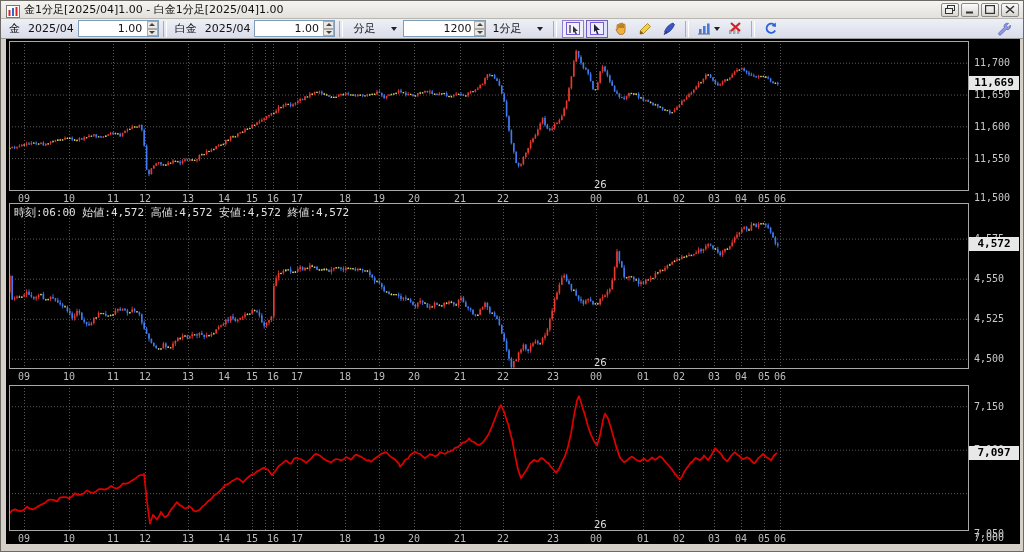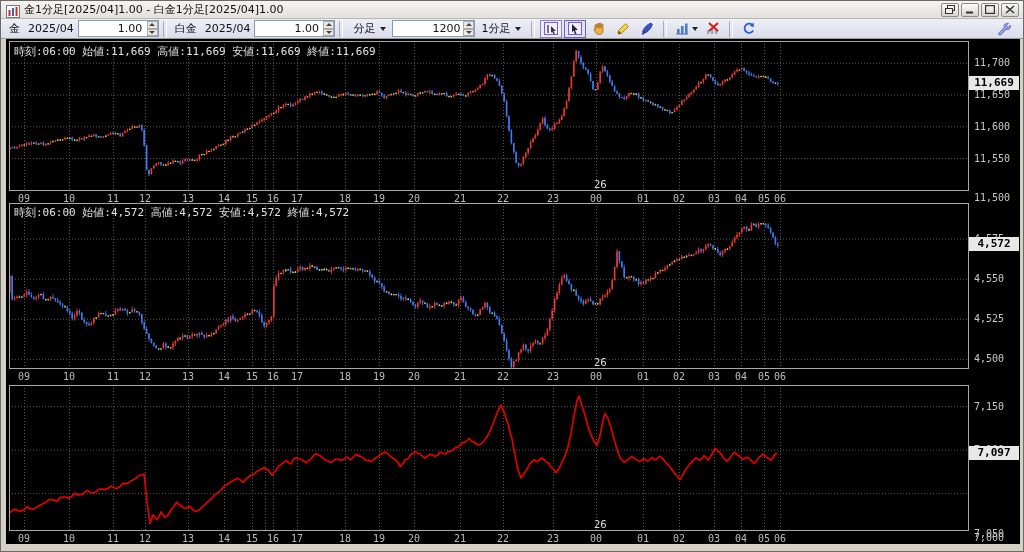--- a/index.html
+++ b/index.html
@@ -20,21 +20,21 @@
     background:linear-gradient(#eef0f7,#d9dde9);display:flex;align-items:center;
     font-size:11px;color:#111;border-bottom:1px solid #9a9a9a;box-sizing:border-box;}
   .tb-label{margin:0 4px;white-space:nowrap;}
   .spinbox{display:inline-flex;height:15px;border:1px solid #7f9db9;background:#fff;align-items:stretch;padding-left:36px;}
   .spin-value{padding:0 3px;font-size:11px;line-height:15px;min-width:26px;background:#fff;}
   .spin-btns{display:flex;flex-direction:column;width:11px;}
   .spin-up,.spin-dn{flex:1;background:#ece9e5;border:1px solid #aaa;display:flex;align-items:center;justify-content:center;padding:0;}
   .tri-up{width:0;height:0;border-left:3px solid transparent;border-right:3px solid transparent;border-bottom:3px solid #444;}
   .tri-dn{width:0;height:0;border-left:3px solid transparent;border-right:3px solid transparent;border-top:3px solid #444;}
   .tb-sep{width:2px;height:16px;margin:0 4px;border-left:1px solid #aab;border-right:1px solid #fff;}
-  .tb-drop{display:inline-flex;align-items:center;gap:5px;margin:10px 3px;padding:1px 3px;}
+  .tb-drop{display:inline-flex;align-items:center;gap:16px;margin:10px 3px;padding:1px 3px;}
   .dd-arrow{width:0;height:0;border-left:3px solid transparent;border-right:3px solid transparent;border-top:4px solid #222;}
   .iconbtn{width:22px;height:18px;padding:0;margin:0 1px;background:transparent;border:1px solid transparent;
     display:flex;align-items:center;justify-content:center;}
   .iconbtn.boxed{border:1px solid #8f7fd0;background:#eef;}
   .iconbtn.active{border:1px solid #6f5fc0;background:#dfe3ff;}
   .tb-right{margin-left:auto;margin-right:8px;display:flex;align-items:center;}
   button{cursor:default;}
   
   .client{position:absolute;left:5px;top:38px;width:1014px;height:505px;background:#000;}
   .plot{position:absolute;left:3px;background:#000;}
@@ -870,21 +870,20 @@
         <rect x="760.7999999999956" y="37.46566284894586" width="1.6" height="3.1197007826803898" fill="#3f7af0"></rect>
         <line x1="763.9999999999956" y1="39.89102551834711" x2="763.9999999999956" y2="42.489939572889035" stroke="#3f7af0" stroke-width="0.9"></line>
         <rect x="763.1999999999956" y="40.58536363162625" width="1.6" height="1.6177617974686385" fill="#3f7af0"></rect>
         <line x1="766.3999999999955" y1="41.44071408962468" x2="766.3999999999955" y2="42.65057022481738" stroke="#cfc96a" stroke-width="0.9"></line>
         <rect x="765.5999999999956" y="41.796489145881964" width="1.6" height="1.2" fill="#cfc96a"></rect>
         <line x1="768.7999999999955" y1="40.67722996083846" x2="768.7999999999955" y2="44.81504529096621" stroke="#3f7af0" stroke-width="0.9"></line>
         <rect x="767.9999999999956" y="41.796489145881964" width="1.6" height="1.3060645178842663" fill="#3f7af0"></rect>
         <text x="585" y="147" fill="#ddd" font-size="10px">26</text>
         <rect x="0.5" y="0.5" width="959" height="149" fill="none" stroke="#a8a8a8"></rect>
       </svg>
-    <div class="info" id="info0" style="top: 5px; left: 8px;">時刻:06:00 始値:11,669 高値:11,669 安値:11,669 終値:11,669</div>
     <svg id="plot1" class="plot" width="960" height="166" viewBox="0 0 960 166" style="top: 164px;">
         <line x1="0" y1="156.3768115942029" x2="960" y2="156.3768115942029" stroke="#585858" stroke-dasharray="1 2" stroke-width="1"></line>
         <line x1="0" y1="116.28019323671498" x2="960" y2="116.28019323671498" stroke="#585858" stroke-dasharray="1 2" stroke-width="1"></line>
         <line x1="0" y1="76.18357487922705" x2="960" y2="76.18357487922705" stroke="#585858" stroke-dasharray="1 2" stroke-width="1"></line>
         <line x1="0" y1="36.08695652173913" x2="960" y2="36.08695652173913" stroke="#585858" stroke-dasharray="1 2" stroke-width="1"></line>
         <line x1="15.5" y1="0" x2="15.5" y2="166" stroke="#585858" stroke-dasharray="1 2" stroke-width="1"></line>
         <line x1="60.5" y1="0" x2="60.5" y2="166" stroke="#585858" stroke-dasharray="1 2" stroke-width="1"></line>
         <line x1="104.5" y1="0" x2="104.5" y2="166" stroke="#585858" stroke-dasharray="1 2" stroke-width="1"></line>
         <line x1="136.5" y1="0" x2="136.5" y2="166" stroke="#585858" stroke-dasharray="1 2" stroke-width="1"></line>
         <line x1="179.5" y1="0" x2="179.5" y2="166" stroke="#585858" stroke-dasharray="1 2" stroke-width="1"></line>

